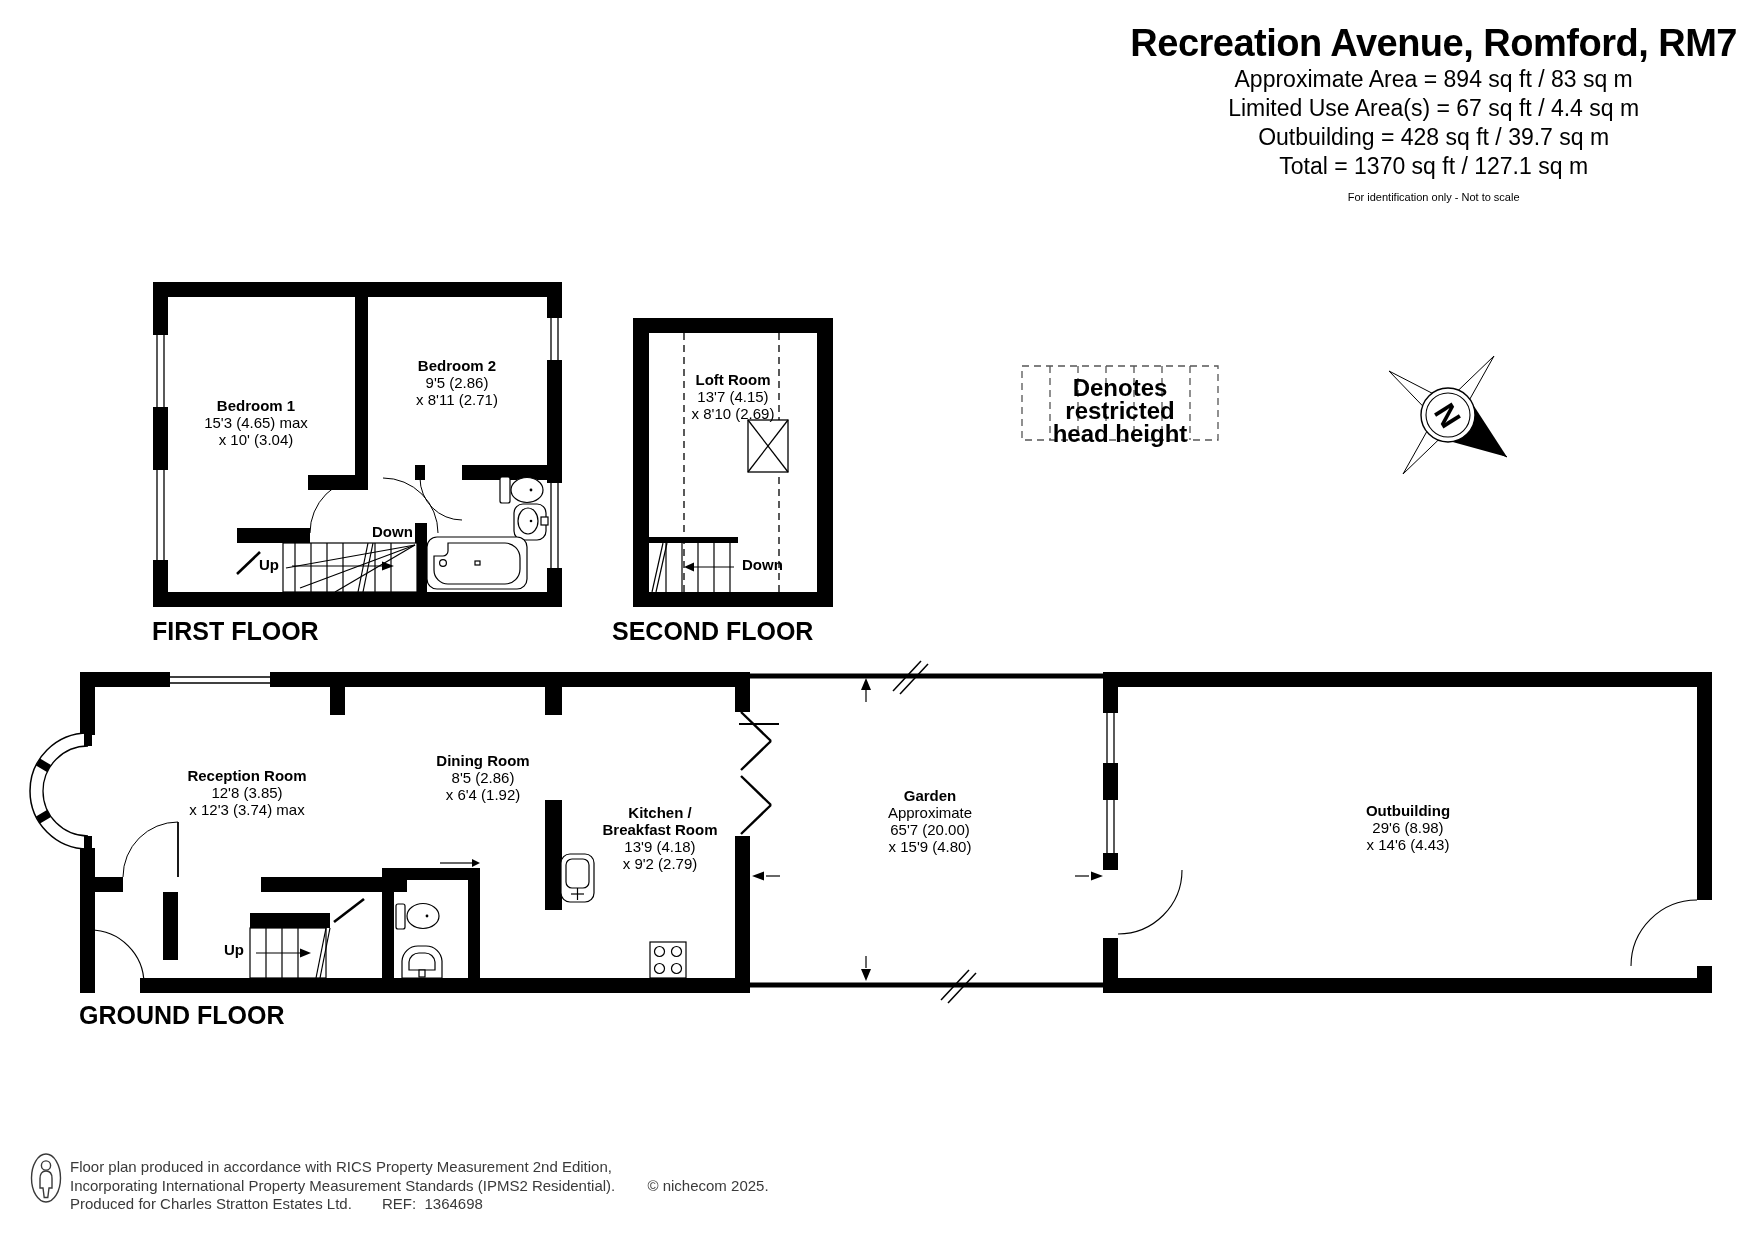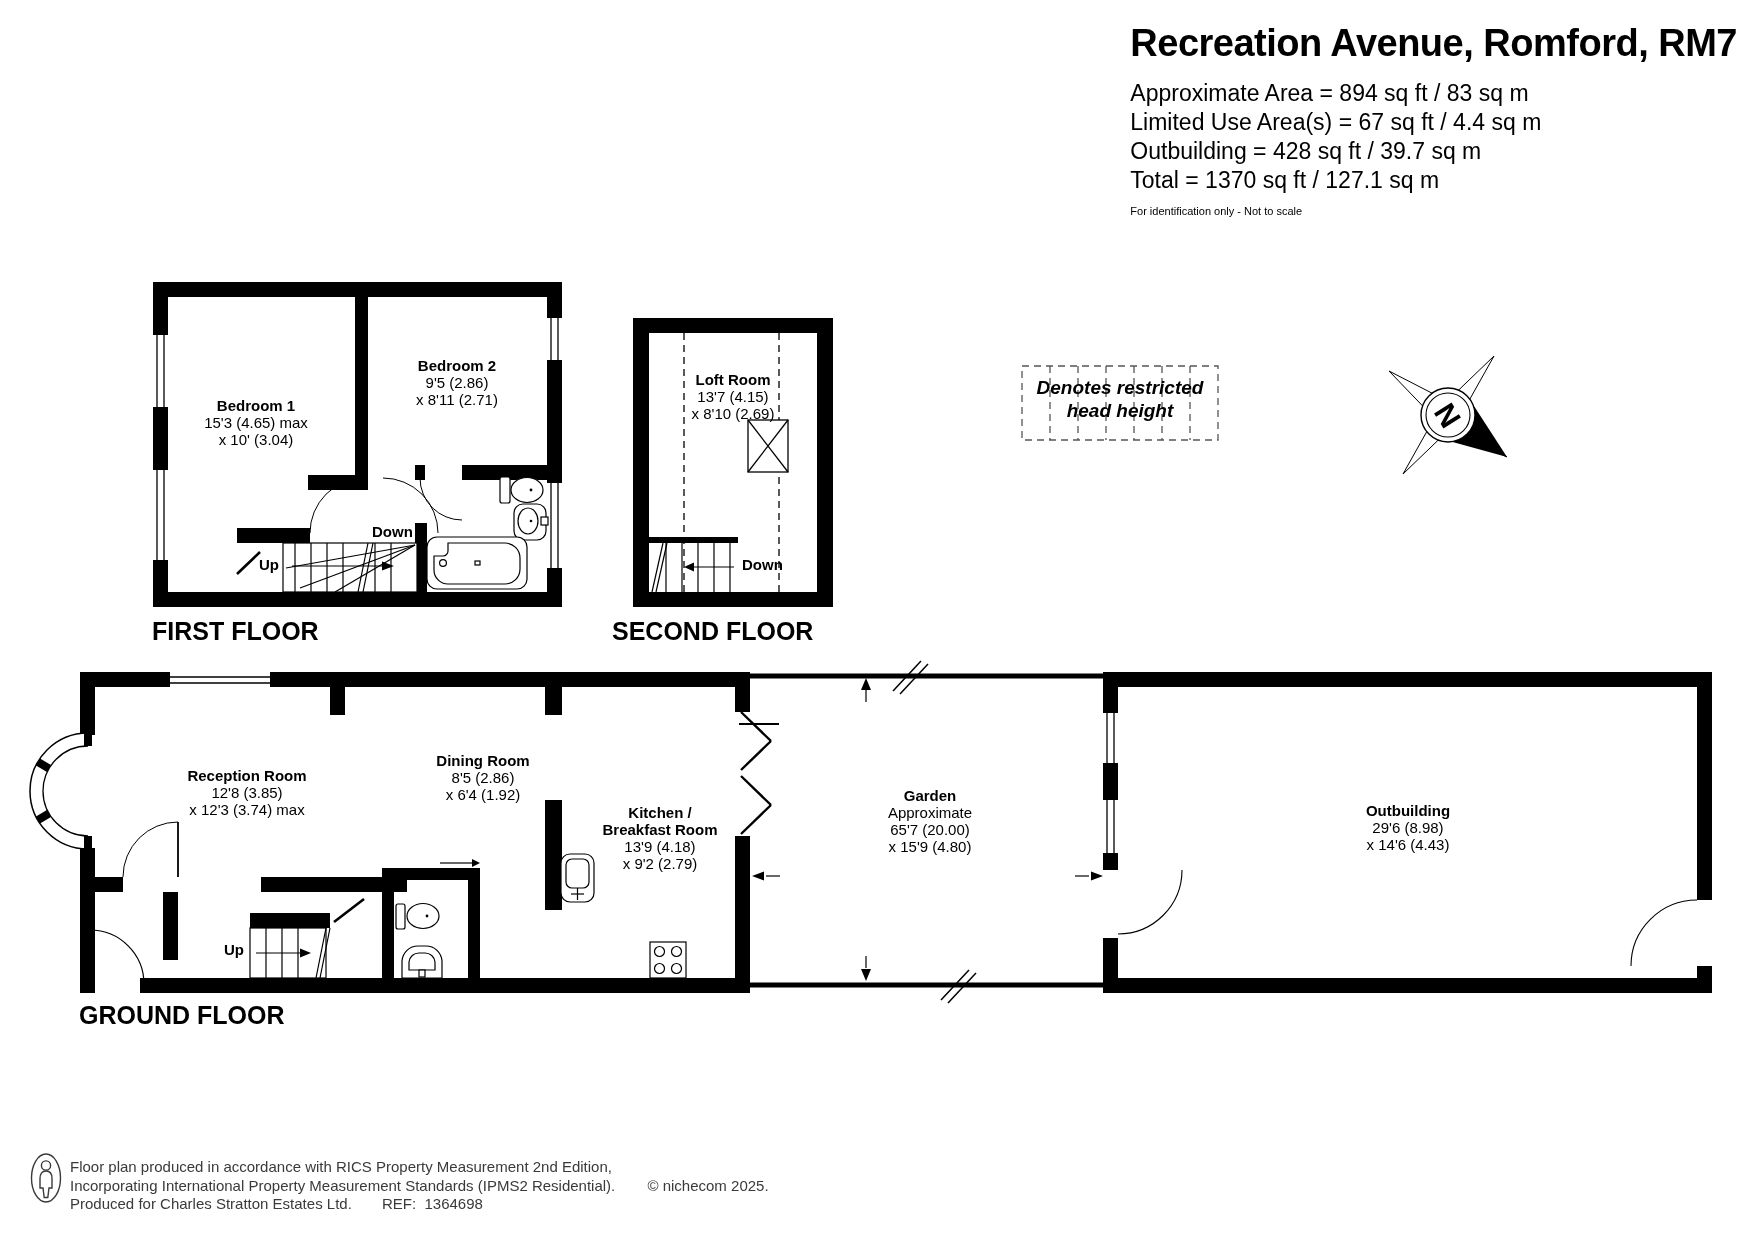--- a/index.html
+++ b/index.html
@@ -1,34 +1,34 @@
 <!DOCTYPE html>
 <html><head>
 <meta charset="utf-8">
 <style>
   html,body{margin:0;padding:0;background:#fff;}
   .page{position:relative;width:1755px;height:1241px;background:#ffffff;
         font-family:"Liberation Sans",sans-serif;color:#000;overflow:hidden;}
   svg text{font-family:"Liberation Sans",sans-serif;}
   .plan-svg{position:absolute;left:0;top:0;}
 
-  .hdr{position:absolute;right:18px;top:22px;text-align:left;}
+  .hdr{position:absolute;right:18px;top:22px;text-align:center;}
   .hdr-title{font-size:38px;font-weight:bold;letter-spacing:-0.5px;white-space:nowrap;}
-  .hdr-areas{margin-top:14px;font-size:23px;line-height:29px;white-space:nowrap;}
+  .hdr-areas{font-size:23px;line-height:29px;white-space:nowrap;}
   .hdr-note{margin-top:10px;font-size:11px;white-space:nowrap;}
 
   .rlabel{position:absolute;transform:translateX(-50%);text-align:center;
           font-size:15px;line-height:17px;white-space:nowrap;}
   .rname{font-weight:bold;}
 
   .floorlab{position:absolute;font-size:25px;font-weight:bold;white-space:nowrap;}
   .stairlab{position:absolute;font-size:15px;font-weight:bold;white-space:nowrap;}
 
   .legend-text{position:absolute;left:1022px;top:376px;width:196px;text-align:center;
-               font-size:19px;font-weight:bold;line-height:23px;font-style:italic;}
+               font-size:24px;font-weight:bold;line-height:23px;}
 
   .ftr{position:absolute;left:70px;top:1150px;font-size:15px;line-height:18.5px;
        color:#3a3a3a;white-space:nowrap;margin-top:8px;}
   .ftr .cp{margin-left:28px;}
   .ftr .ref{margin-left:26px;white-space:pre;}
   .person{position:absolute;left:28px;top:1152px;}
 </style>
 </head>
 <body>
 

